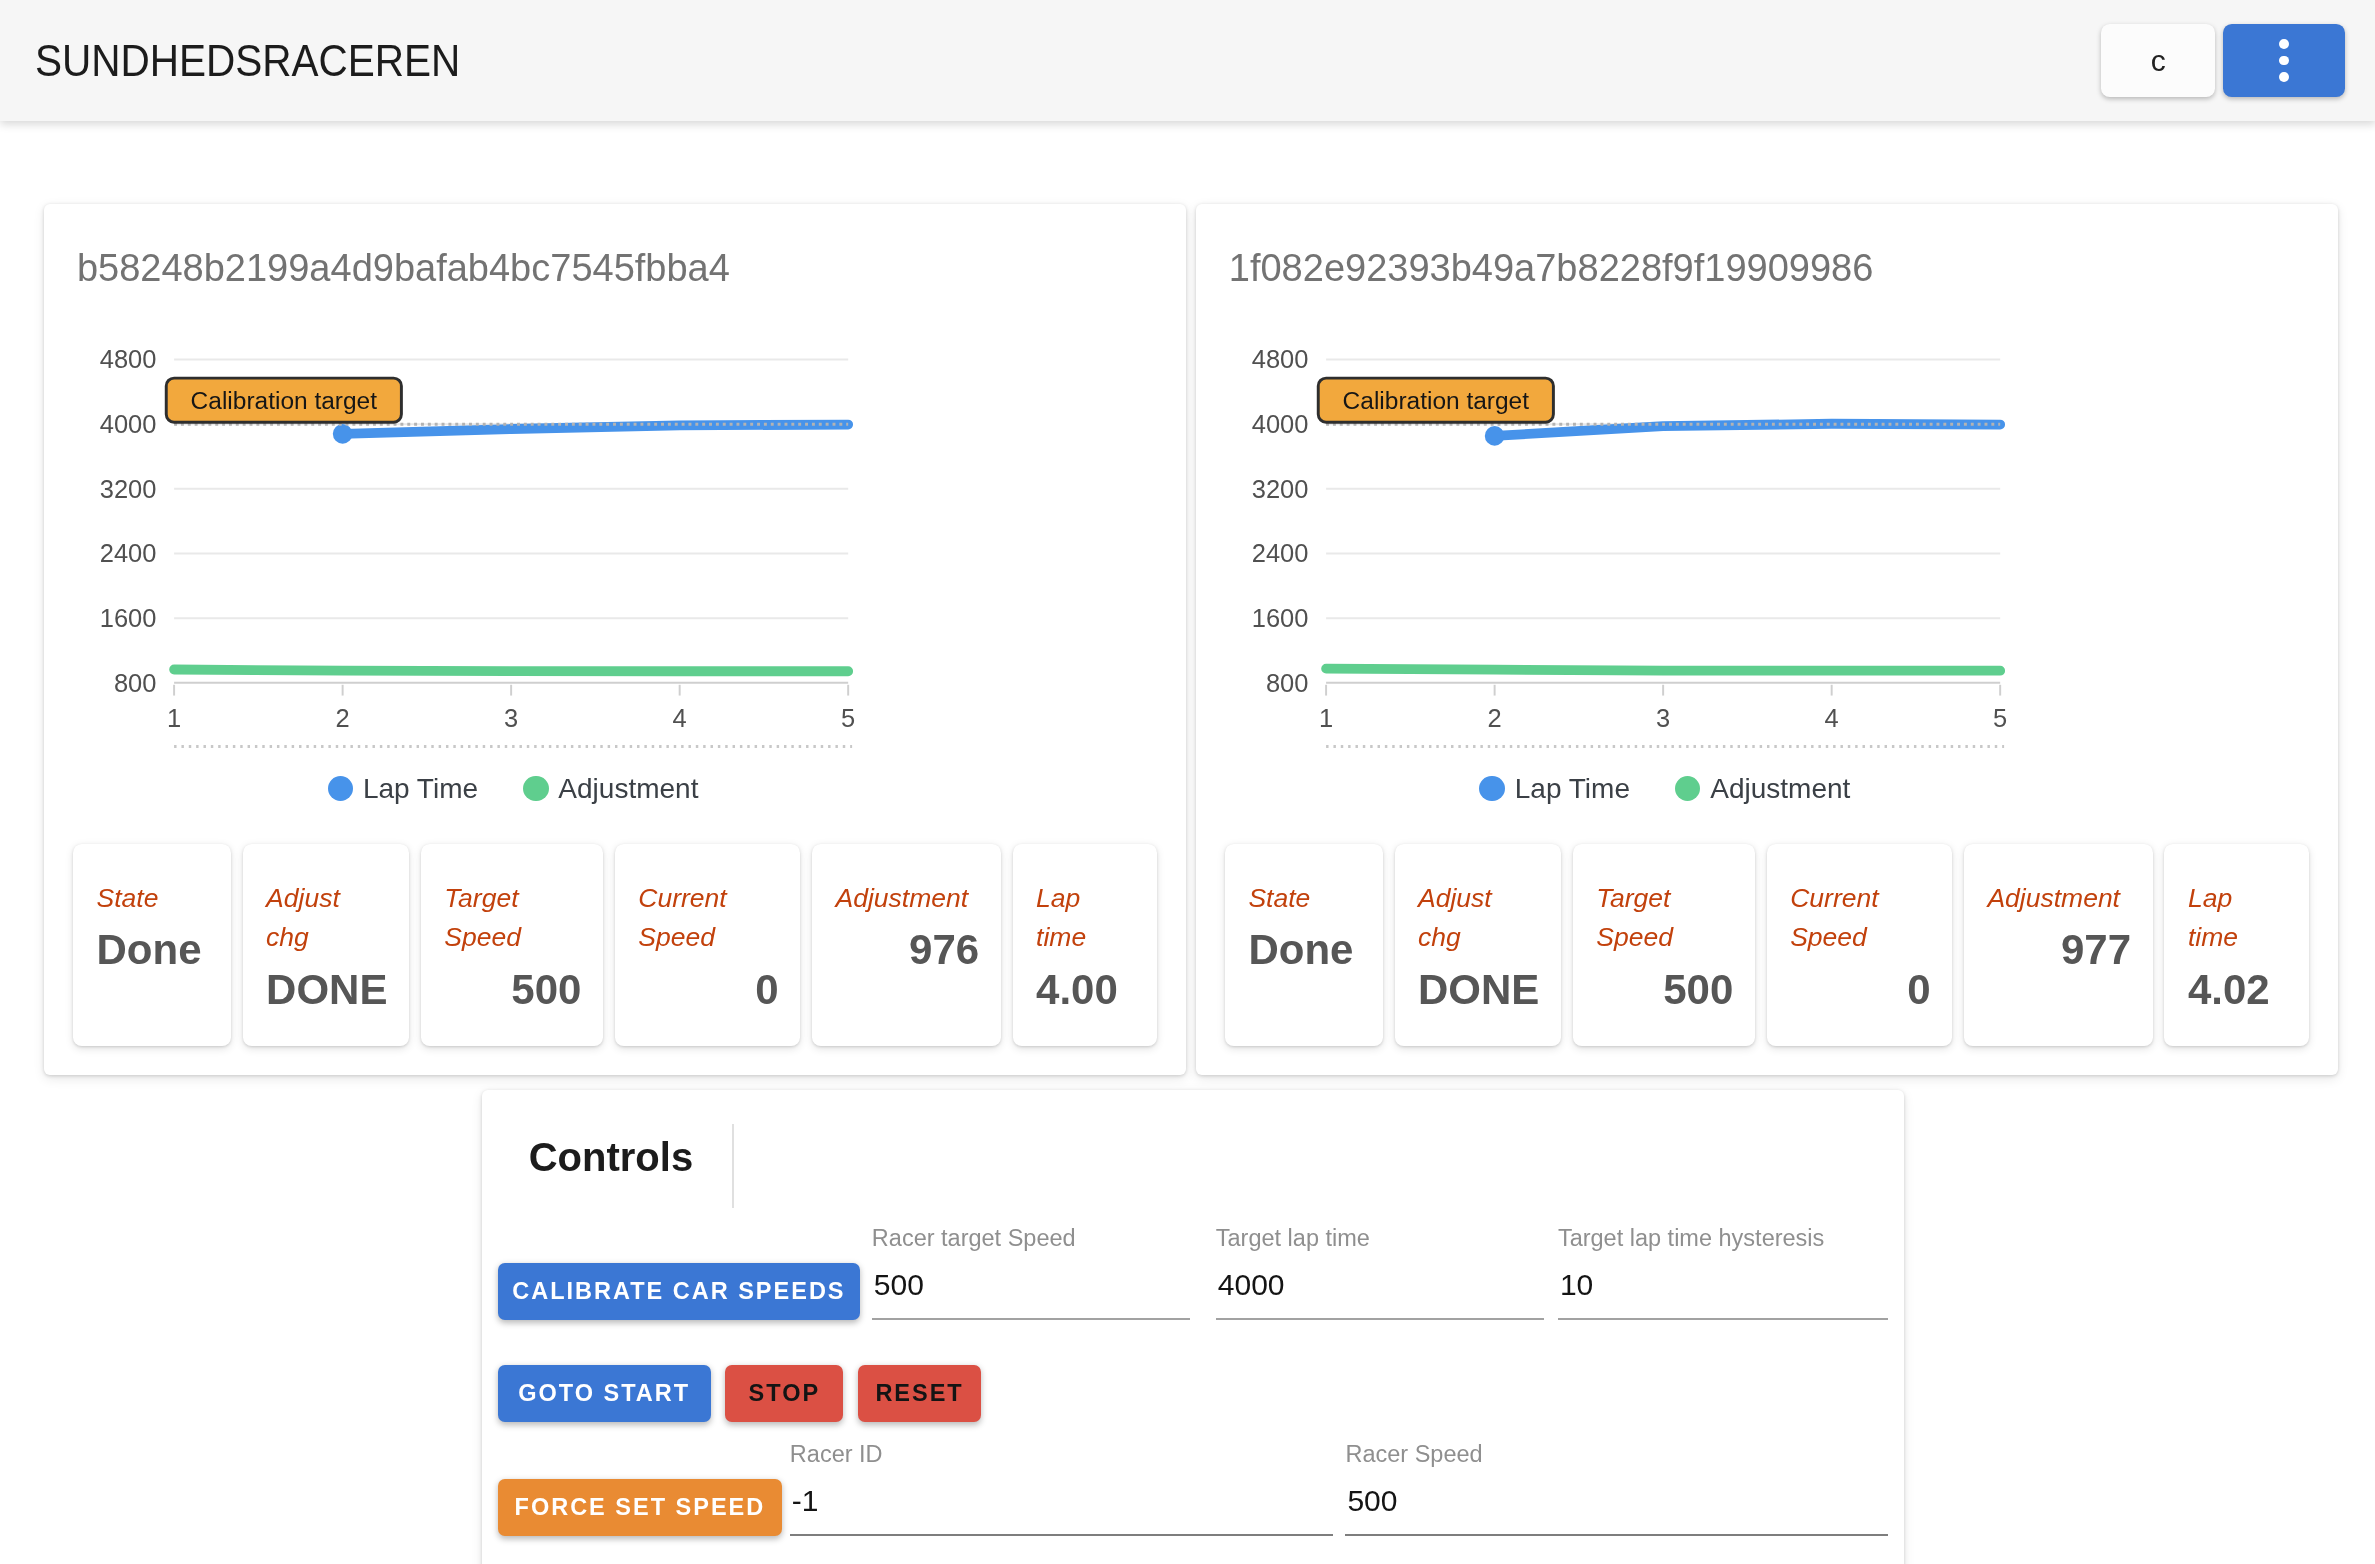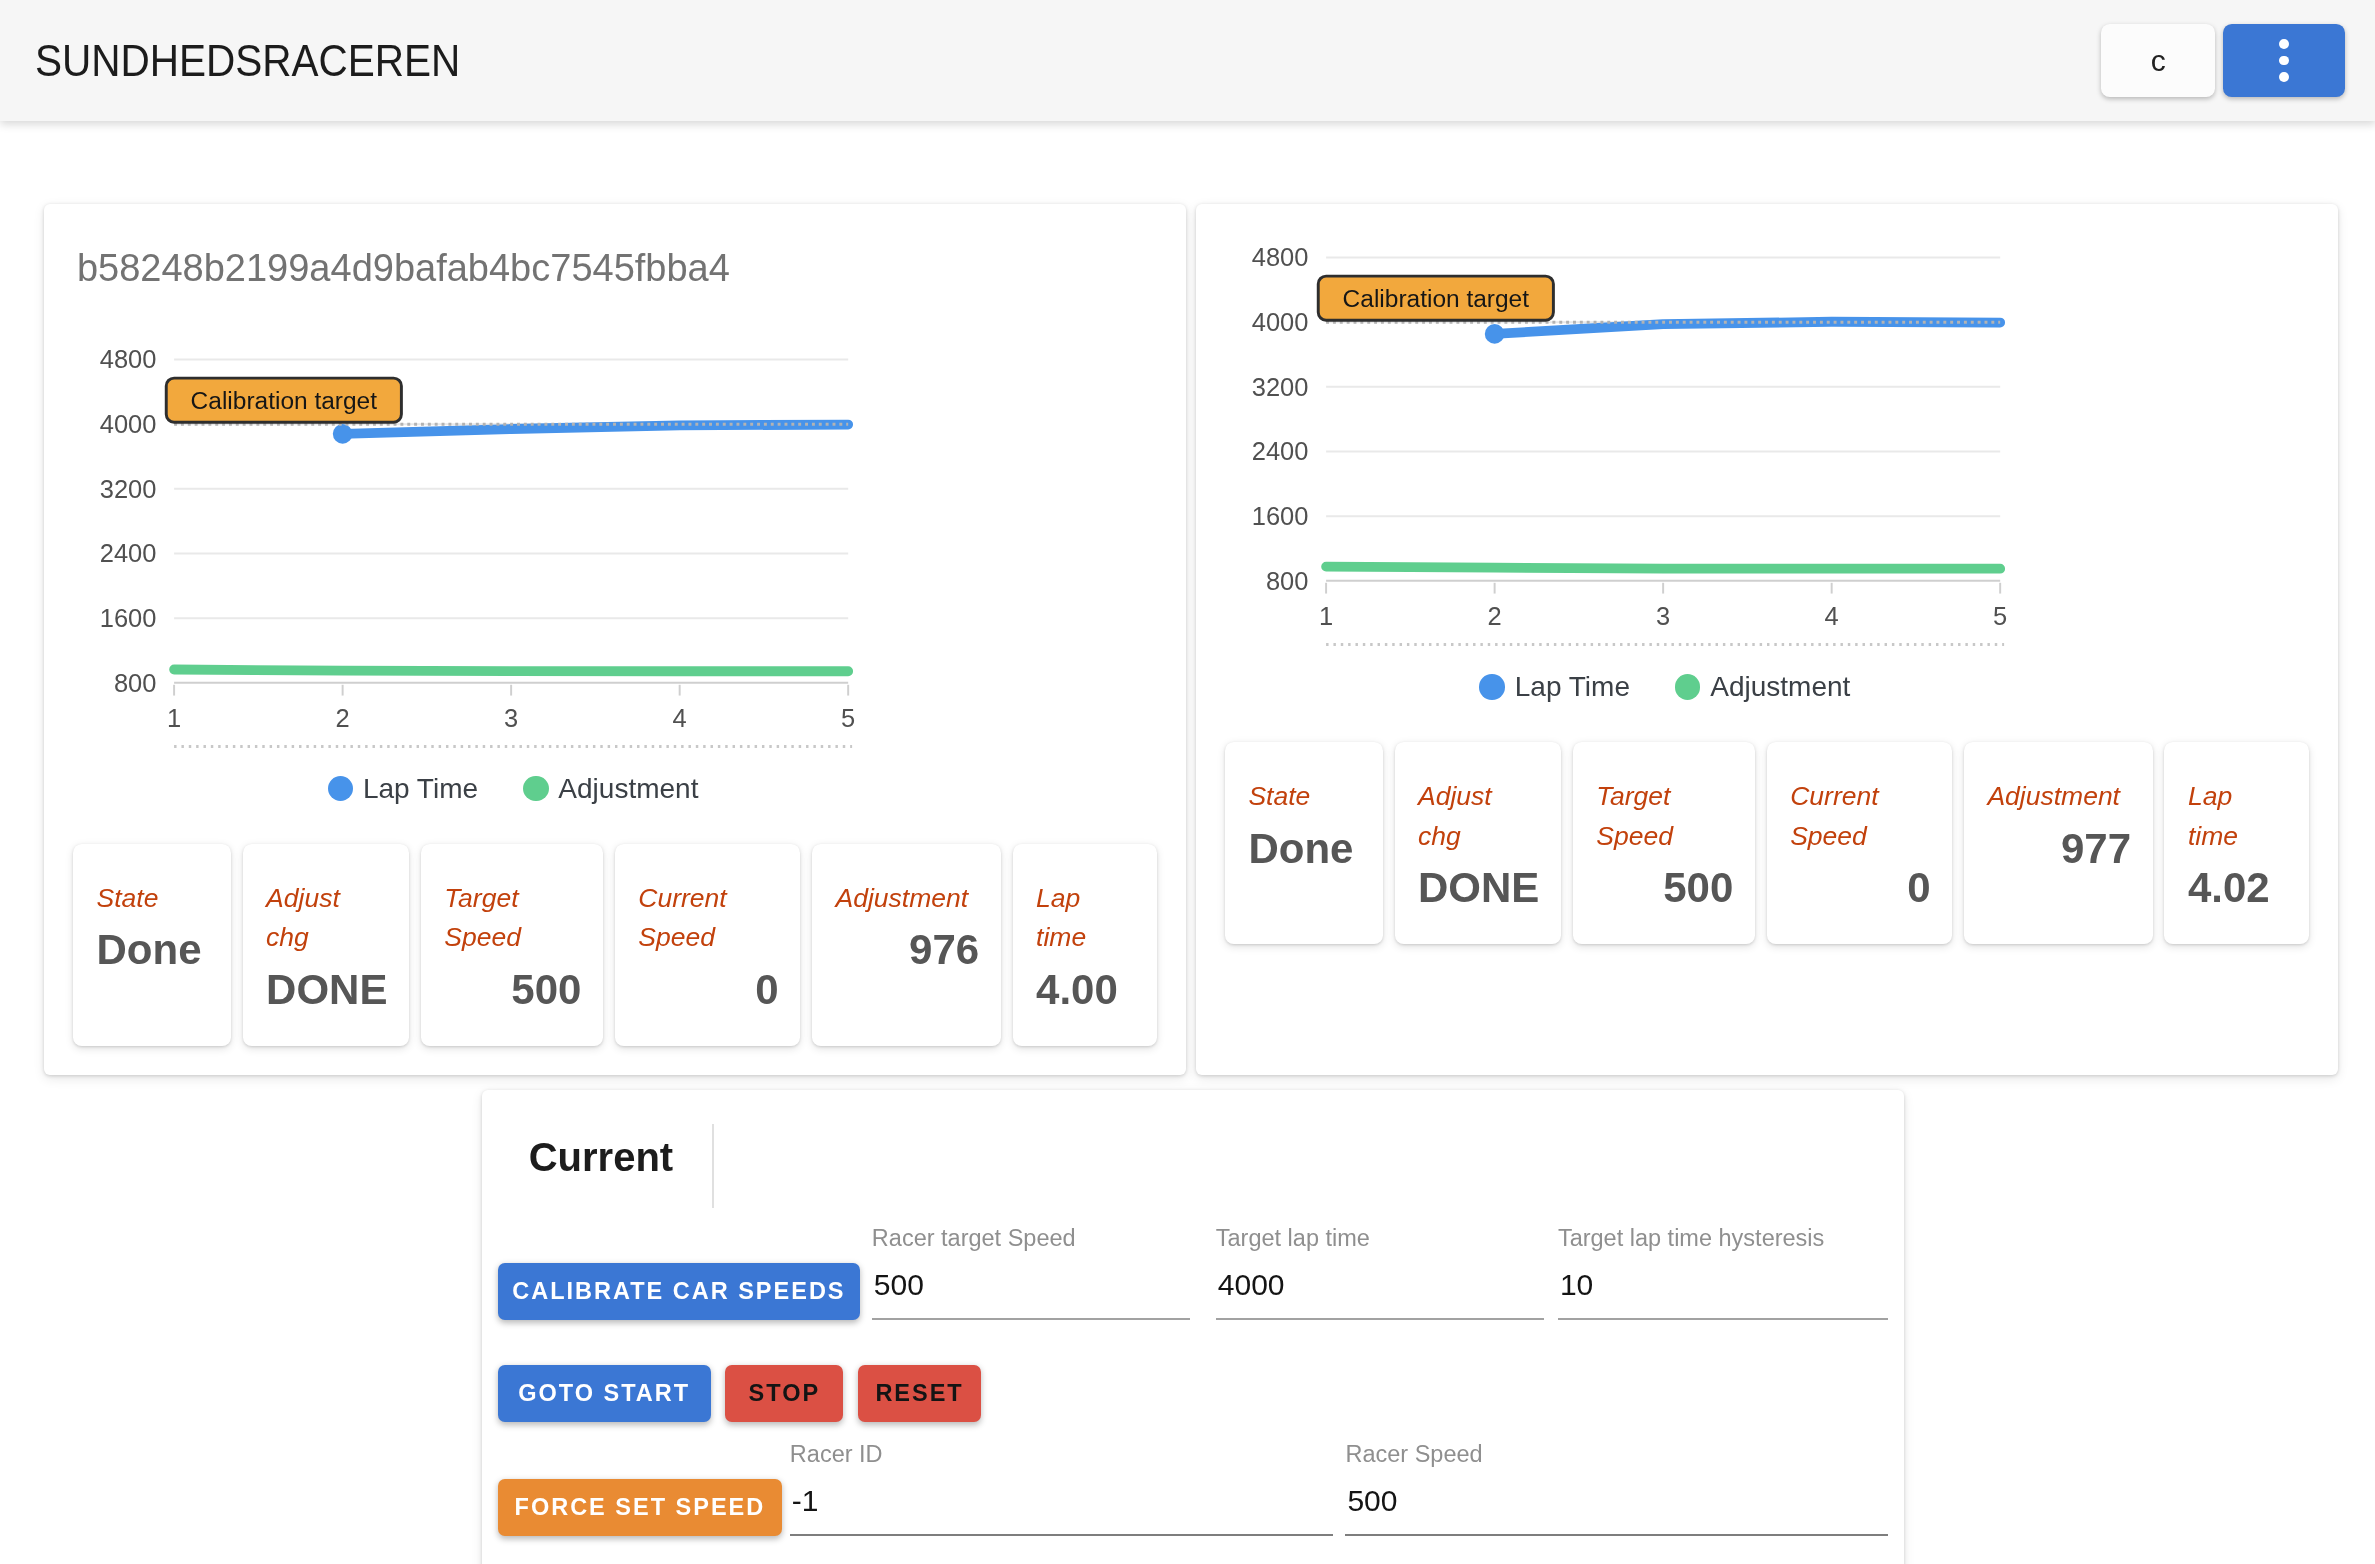--- a/index.html
+++ b/index.html
@@ -164,20 +164,21 @@
           <div class="stat-value">976</div>
         </div>
         <div class="stat st-5">
           <div class="stat-label">Lap time</div>
           <div class="stat-value">4.00</div>
         </div>
       </div>
     </section>
 
     <section class="racer-card">
+      <h2 class="racer-title">1f082e92393b49a7b8228f9f19909986</h2>
       <svg class="chart" viewBox="0 0 1105 445">
           <line x1="103" x2="791" y1="355" y2="355" stroke="#cfcfcf" stroke-width="2"></line>
           <text x="85" y="364" text-anchor="end" class="tick">800</text>
           <line x1="103" x2="791" y1="289" y2="289" stroke="#e9e9e9" stroke-width="2"></line>
           <text x="85" y="298" text-anchor="end" class="tick">1600</text>
           <line x1="103" x2="791" y1="223" y2="223" stroke="#e9e9e9" stroke-width="2"></line>
           <text x="85" y="232" text-anchor="end" class="tick">2400</text>
           <line x1="103" x2="791" y1="157" y2="157" stroke="#e9e9e9" stroke-width="2"></line>
           <text x="85" y="166" text-anchor="end" class="tick">3200</text>
           <line x1="103" x2="791" y1="91" y2="91" stroke="#e9e9e9" stroke-width="2"></line>
@@ -236,21 +237,21 @@
         <div class="stat st-5">
           <div class="stat-label">Lap time</div>
           <div class="stat-value">4.02</div>
         </div>
       </div>
     </section>
   </div>
 
   <section class="controls-card">
     <div class="controls-header">
-      <div class="controls-title">Current</div>
+      <div class="controls-title">Controls</div>
       <div class="controls-divider"></div>
     </div>
 
     <div class="ctrl-row row-1">
       <button class="btn btn-blue btn-calibrate">CALIBRATE CAR SPEEDS</button>
       <div class="field f-rts">
         <div class="field-label">Racer target Speed</div>
         <input type="text" value="500" style="">
       </div>
       <div class="field f-tlt">

